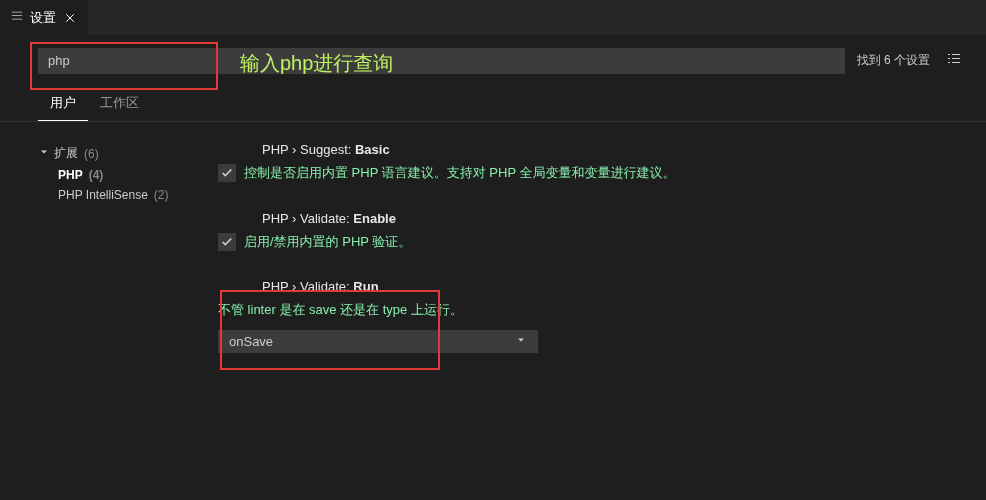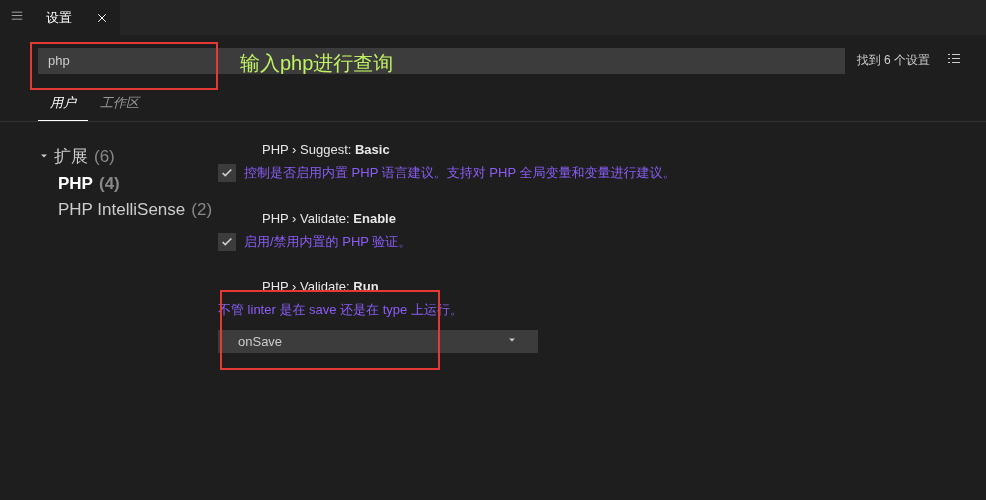--- a/index.html
+++ b/index.html
@@ -14,21 +14,21 @@
 }
 .tab-bar {
   display: flex;
   align-items: center;
   background: #252526;
   height: 35px;
 }
 .tab {
   display: flex;
   align-items: center;
-  gap: 22px;
+  gap: 6px;
   padding: 0 10px;
   height: 100%;
   background: #1e1e1e;
   color: #ffffff;
   font-size: 13px;
 }
 .tab-icon { font-size: 14px; color: #cccccc; }
 .tab-close {
   width: 16px; height: 16px;
   display: flex; align-items: center; justify-content: center;
@@ -78,33 +78,32 @@
   display: flex;
   padding: 0 38px;
   border-bottom: 1px solid #333;
   gap: 0;
 }
 .scope-tab {
   padding: 8px 12px;
   color: #999;
   cursor: pointer;
   border-bottom: 1px solid transparent;
-  font-style: italic;
 }
 .scope-tab.active {
   color: #fff;
   border-bottom: 1px solid #fff;
 }
 .body-area {
   display: flex;
   padding: 20px 0 0 38px;
 }
 .tree {
   width: 180px;
-  font-size: 17px;
+  font-size: 12px;
 }
 .tree-row {
   display: flex;
   align-items: center;
   gap: 4px;
   padding: 3px 0;
   cursor: pointer;
 }
 .tree-row .count { color: #888; margin-left: 2px; }
 .tree-row.lvl0 { padding-left: 0; }
@@ -131,35 +130,35 @@
   gap: 8px;
 }
 .chk {
   width: 18px; height: 18px;
   background: #3c3c3c;
   display: flex; align-items: center; justify-content: center;
   flex-shrink: 0;
   margin-top: 1px;
 }
 .chk svg { width: 14px; height: 14px; }
-.desc { color: #8b5cf6; line-height: 1.5; }
+.desc { color: #86efac; line-height: 1.5; }
 .link-text {
   color: #cccccc;
   text-decoration: underline;
   cursor: pointer;
   display: inline-block;
   margin-top: 10px;
 }
 .select-box {
   display: flex;
   align-items: center;
   justify-content: space-between;
   background: #3c3c3c;
   width: 320px;
-  padding: 4px 20px;
+  padding: 4px 11px;
   margin-top: 10px;
   cursor: pointer;
 }
 .select-box .val { color: #ccc; }
 .select-box .caret { color: #ccc; }
 </style>
 </head>
 <body>
 
 <div class="tab-bar">

